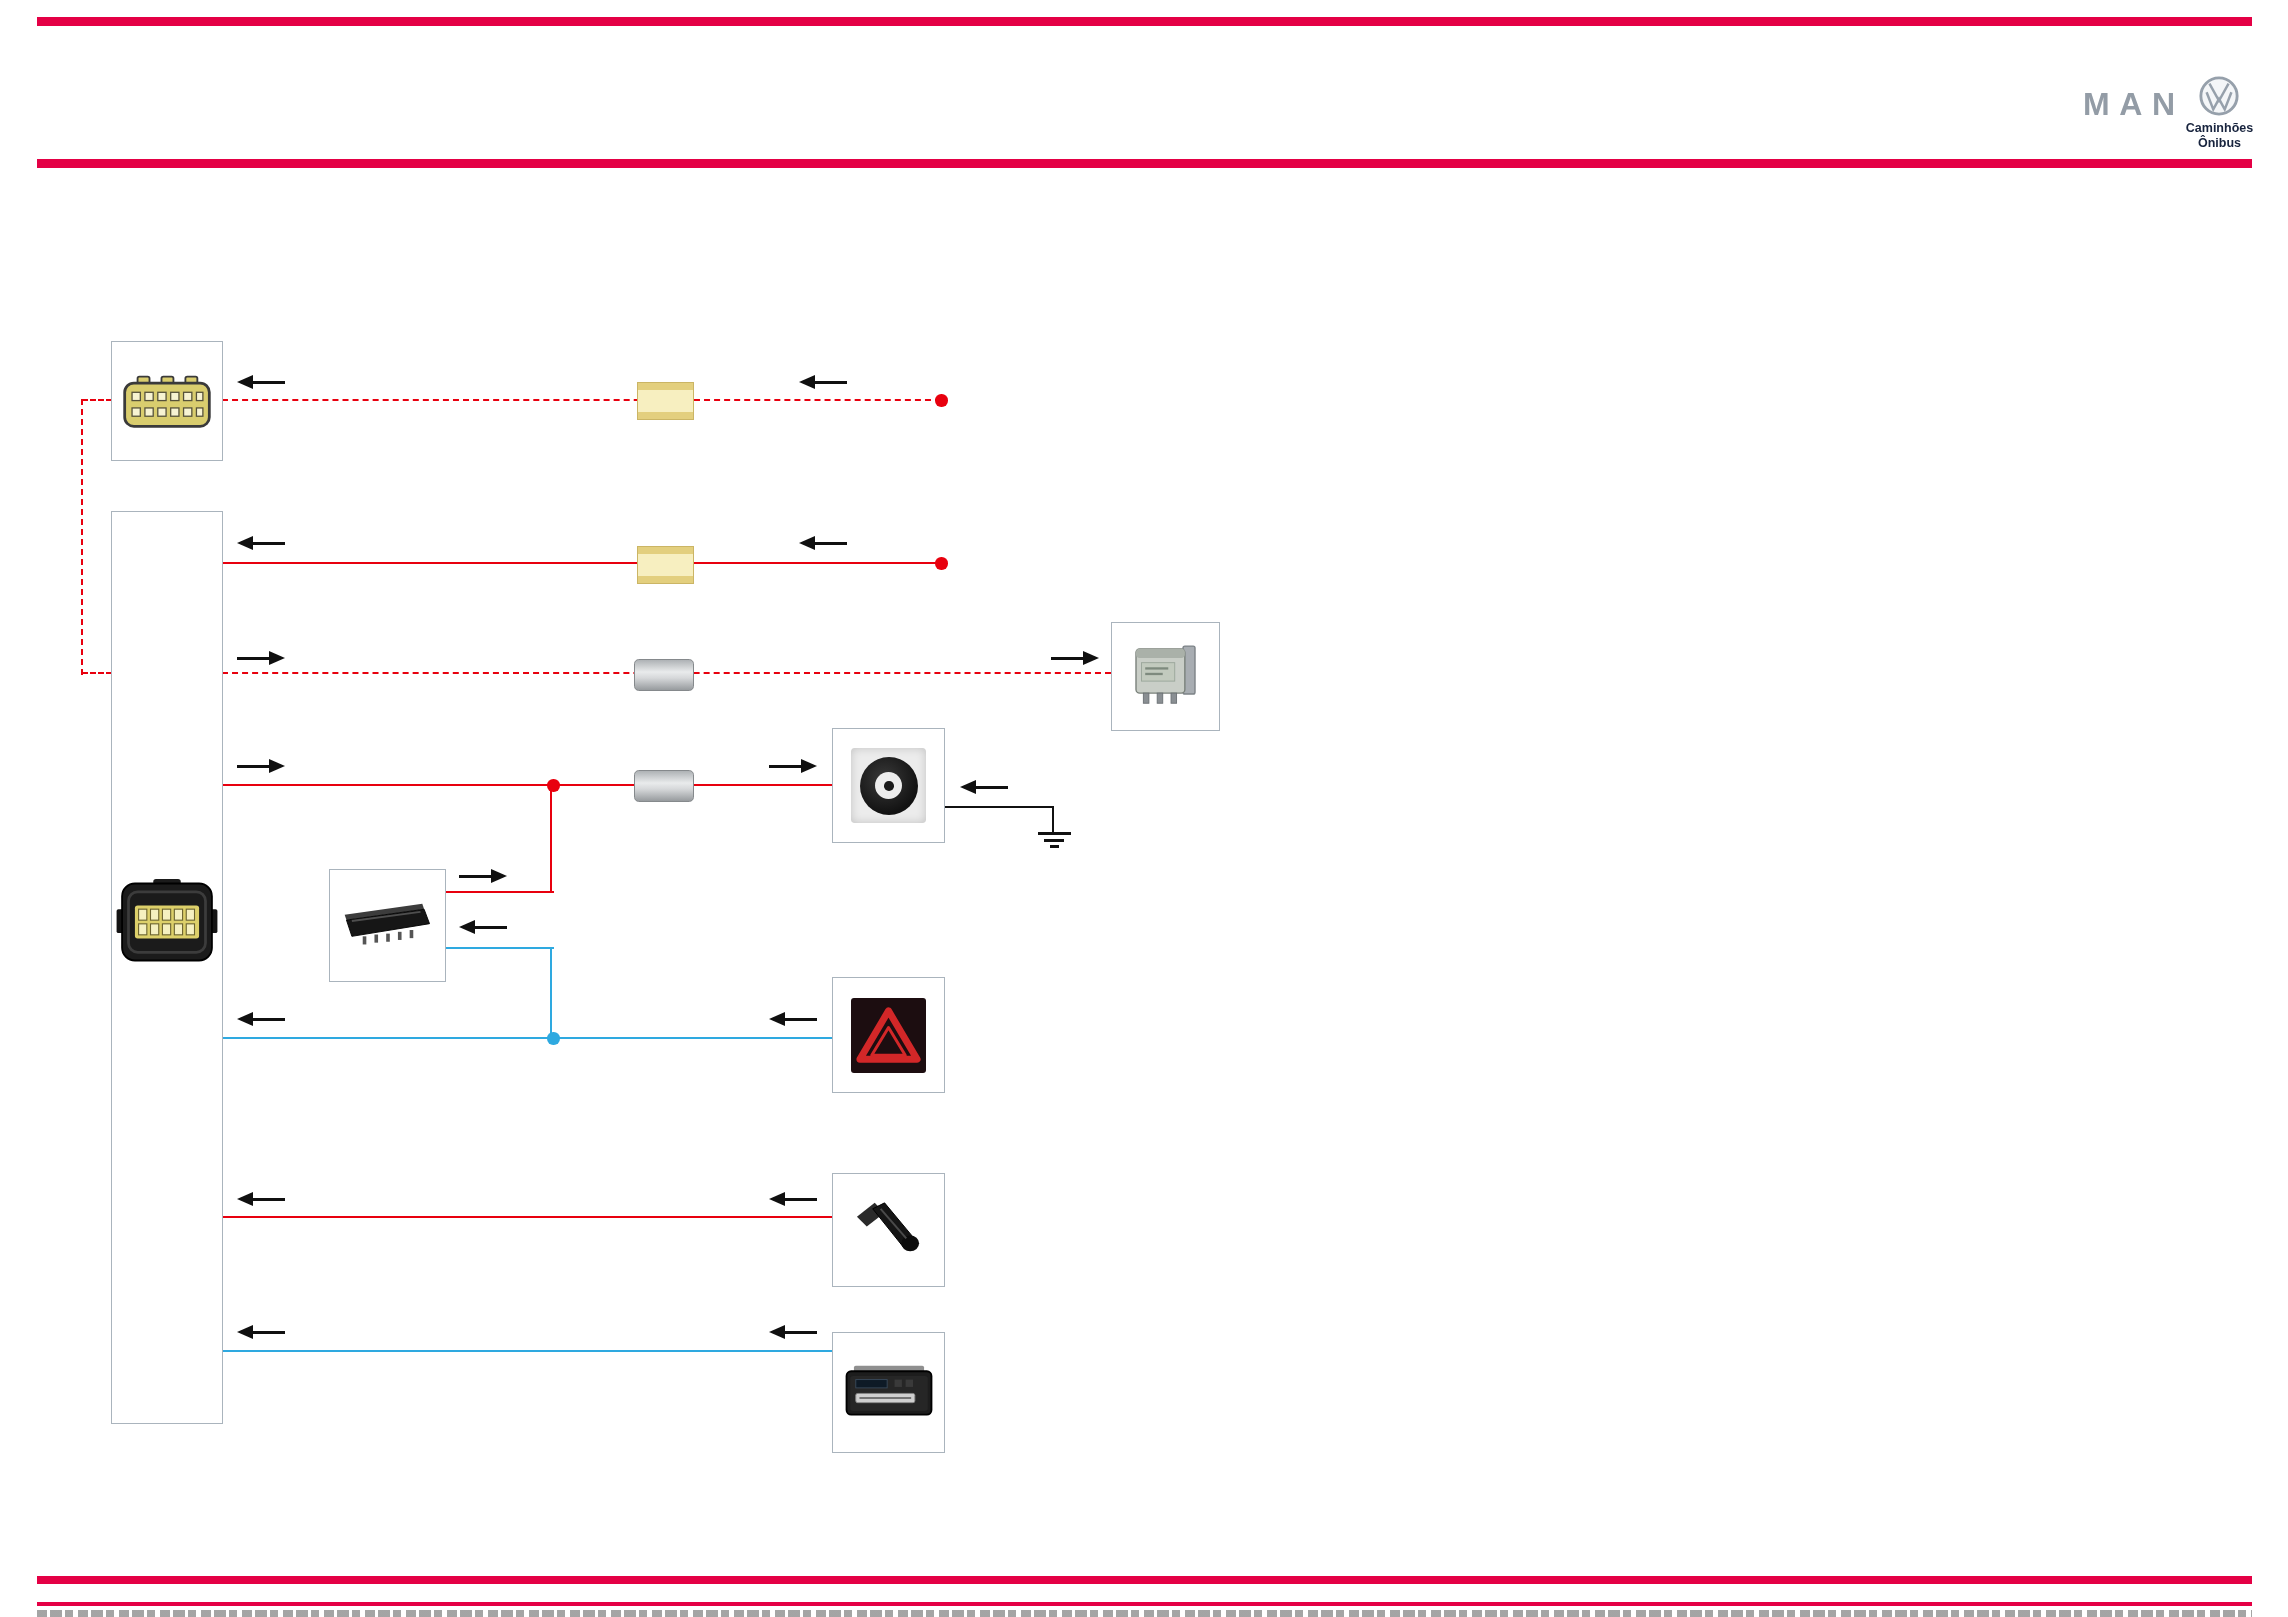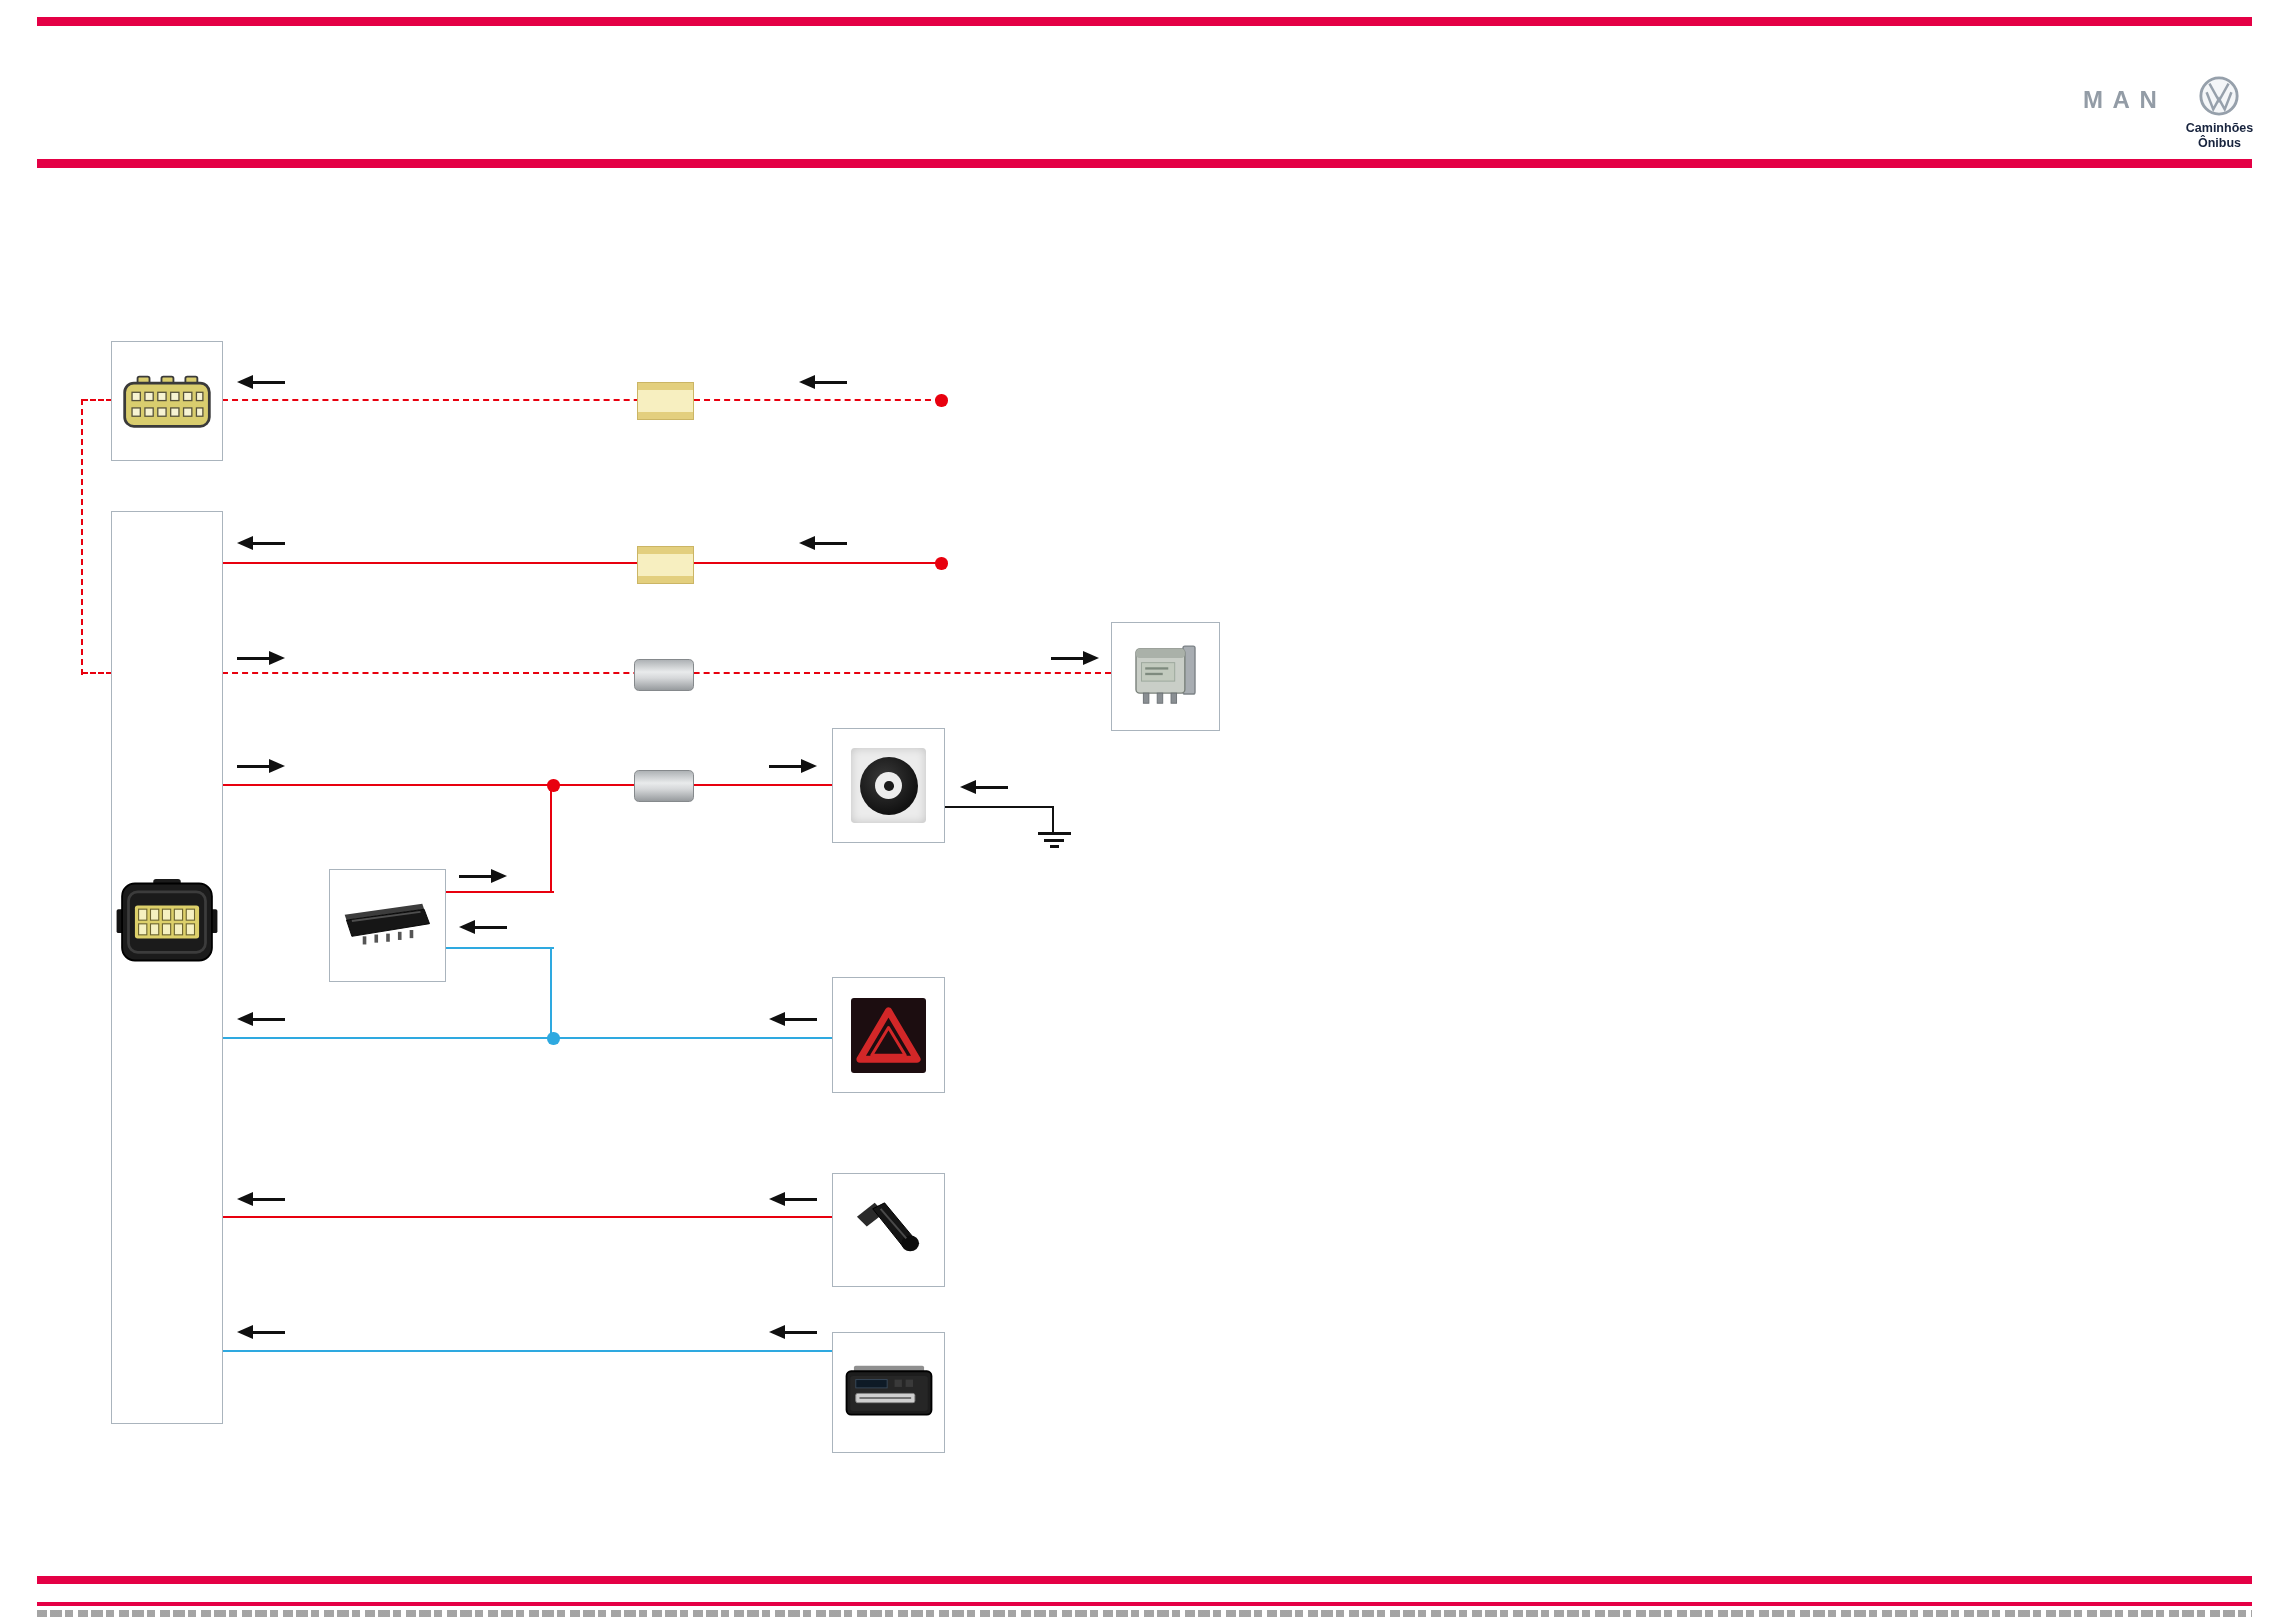--- a/index.html
+++ b/index.html
@@ -5,21 +5,21 @@
   html,body { margin:0; padding:0; background:#ffffff; }
   .page {
     position:relative; width:2288px; height:1618px; background:#ffffff;
     overflow:hidden; font-family:"Liberation Sans", sans-serif;
   }
   .abs { position:absolute; }
   .bar { position:absolute; background:var(--accent-bar,#e40045); }
 
   
   .man-logo {
-    position:absolute; font-weight:800; font-size:24px; letter-spacing:9.6px;
+    position:absolute; font-weight:800; font-size:32px; letter-spacing:9.6px;
     color:#939ca6; font-family:"Liberation Sans", sans-serif;
   }
   .vw-caption {
     position:absolute; width:115px; text-align:center; font-weight:700;
     font-size:12.5px; line-height:15.4px; color:#18243e;
   }
 
   
   .hline { position:absolute; height:0; border-top-width:2.9px; border-top-style:solid; }
   .hline.dash { border-top-style:dashed; }

